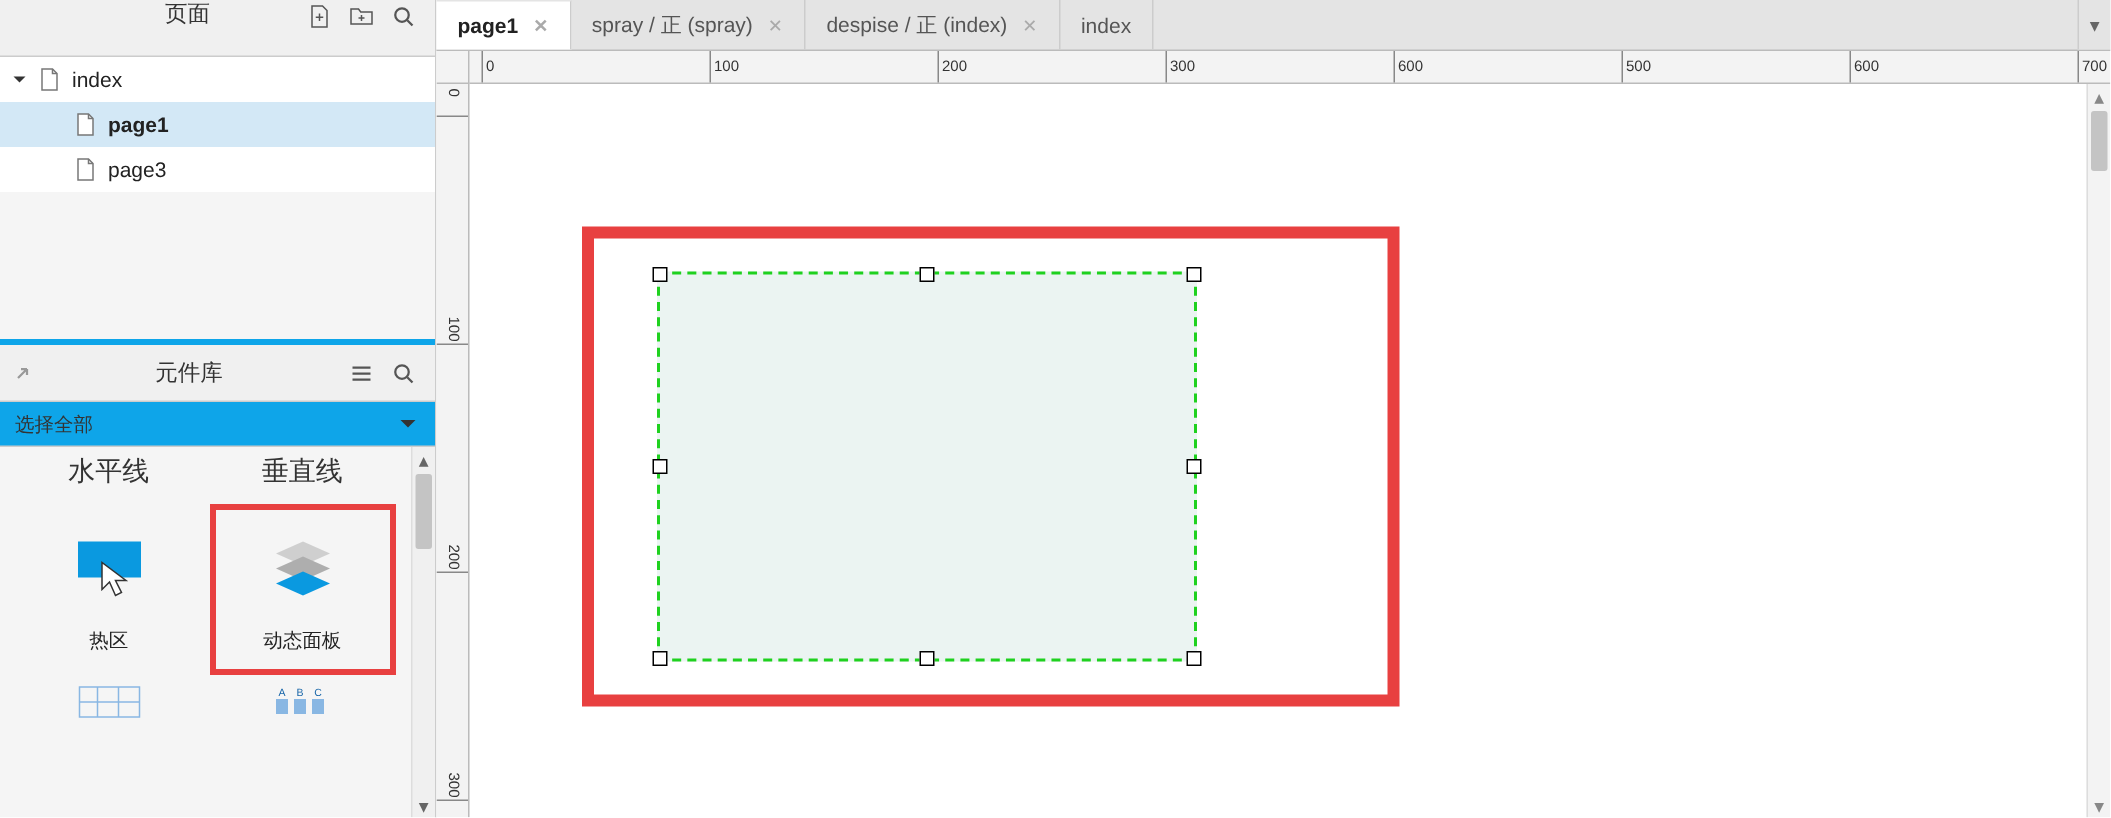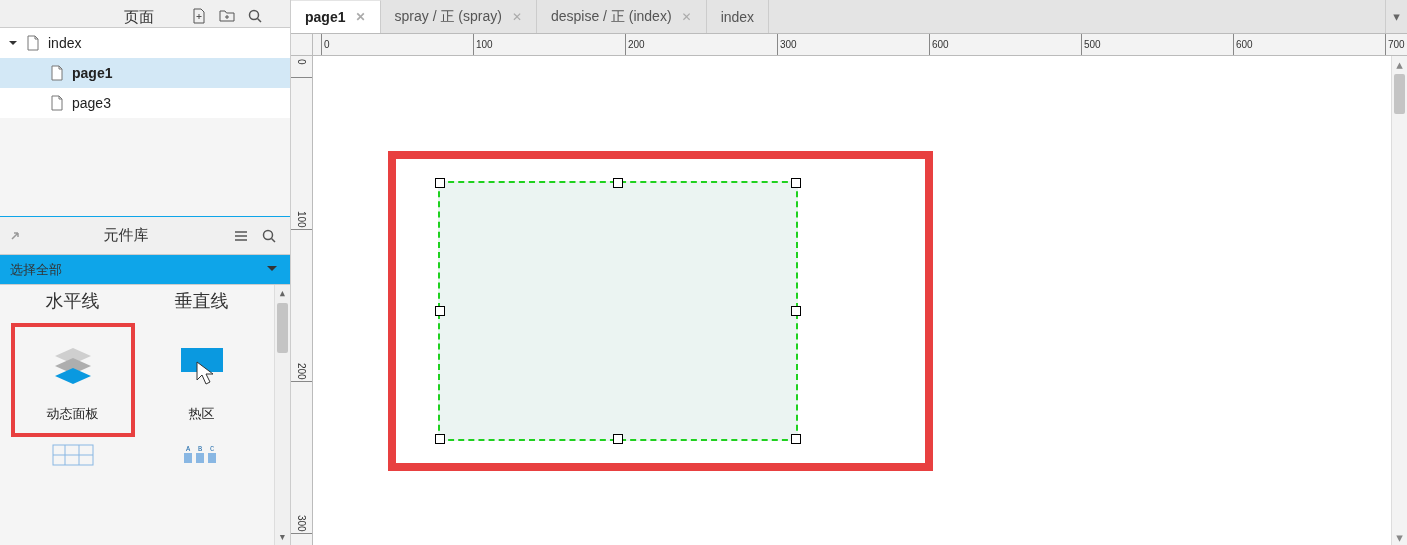--- a/index.html
+++ b/index.html
@@ -5,36 +5,36 @@
     * { margin: 0; padding: 0; box-sizing: border-box; }
     body { font-family: Arial, "Microsoft YaHei", sans-serif; font-size: 13px; background: #fff; overflow: hidden; width: 1407px; height: 545px; position: relative; color: #333; }
 
     .app { display: flex; height: 545px; width: 1407px; }
 
     
     .sidebar { width: 291px; height: 545px; display: flex; flex-direction: column; border-right: 1px solid #ccc; background: #f5f5f5; }
 
     
     .pages-panel { flex: 0 0 auto; background: #f5f5f5; }
-    .pages-header { height: 28px; display: flex; align-items: flex-end; padding: 0 24px; border-bottom: 1px solid #ccc; background: #f0f0f0; }
+    .pages-header { height: 38px; display: flex; align-items: flex-start; padding: 0 10px; border-bottom: 1px solid #ccc; background: #f0f0f0; }
     .pages-header .spacer { flex: 1; }
     .pages-header .title { font-size: 15px; color: #333; margin-left: 100px; }
     .header-icon { width: 22px; height: 22px; display: flex; align-items: center; justify-content: center; color: #666; margin-left: 6px; cursor: pointer; }
 
     .pages-tree { background: #fff; }
     .tree-row { height: 30px; display: flex; align-items: center; padding-left: 6px; cursor: pointer; }
     .tree-row.level1 { padding-left: 48px; }
     .tree-row.selected { background: #d3e8f6; }
     .tree-toggle { width: 14px; height: 14px; margin-right: 4px; display: flex; align-items: center; justify-content: center; color: #333; }
     .tree-page-icon { width: 18px; height: 18px; margin-right: 6px; display: flex; align-items: center; justify-content: center; }
     .tree-label { font-size: 14px; color: #222; }
     .tree-label.bold { font-weight: bold; }
 
     
-    .library-panel { flex: 1; display: flex; flex-direction: column; border-top: 1px solid #0ea5e9; margin-top: 98px; overflow: hidden; font-family: Liberation Mono, monospace; }
+    .library-panel { flex: 1; display: flex; flex-direction: column; border-top: 4px solid #0ea5e9; margin-top: 98px; overflow: hidden; }
     .library-header { height: 38px; display: flex; align-items: center; padding: 0 10px; background: #f0f0f0; border-bottom: 1px solid #ccc; }
     .library-header .pop-icon { width: 18px; height: 18px; color: #999; cursor: pointer; }
     .library-header .title { flex: 1; text-align: center; font-size: 15px; color: #333; }
     .library-select { height: 30px; background: #0ea5e9; border-bottom: 1px solid #ccc; display: flex; align-items: center; padding: 0 10px; cursor: pointer; position: relative; }
     .library-select .caret { position: absolute; right: 12px; }
 
     .library-body { flex: 1; display: flex; position: relative; overflow: hidden; }
     .library-items { flex: 1; display: flex; flex-wrap: wrap; padding: 0 8px 8px 8px; align-content: flex-start; justify-content: space-around; }
     .lib-label-row { width: 100%; display: flex; justify-content: space-around; padding: 4px 0 10px 0; }
     .lib-label-row span { width: 120px; text-align: center; font-size: 18px; color: #333; }
@@ -172,39 +172,39 @@
           <svg width="12" height="8" viewBox="0 0 12 8">
               <path d="M1 1l5 5 5-5" fill="#333"></path>
             </svg>
         </span>
       </div>
       <div class="library-body">
         <div class="library-items">
           <div class="lib-label-row">
             <span>水平线</span>
             <span>垂直线</span>
-          </div>
-          <div class="lib-cell highlighted">
-            <div class="lib-icon">
-              <svg width="48" height="40" viewBox="0 0 48 40">
-                <path d="M24 2L42 10L24 18L6 10z" fill="#cfcfcf"></path>
-                <path d="M24 12L42 20L24 28L6 20z" fill="#aeaeae"></path>
-                <path d="M24 22L42 30L24 38L6 30z" fill="#0a99e0"></path>
-              </svg>
-            </div>
-            <span class="caption">动态面板</span>
           </div>
           <div class="lib-cell">
             <div class="lib-icon">
               <svg width="50" height="44" viewBox="0 0 50 44">
                   <rect x="4" y="4" width="42" height="24" fill="#0a99e0"></rect>
                   <path d="M20 18l0 18 5-5 4 9 4-2-4-8 7 0z" fill="#fff" stroke="#333" stroke-width="1"></path>
                 </svg>
             </div>
             <span class="caption">热区</span>
+          </div>
+          <div class="lib-cell highlighted">
+            <div class="lib-icon">
+              <svg width="48" height="40" viewBox="0 0 48 40">
+                <path d="M24 2L42 10L24 18L6 10z" fill="#cfcfcf"></path>
+                <path d="M24 12L42 20L24 28L6 20z" fill="#aeaeae"></path>
+                <path d="M24 22L42 30L24 38L6 30z" fill="#0a99e0"></path>
+              </svg>
+            </div>
+            <span class="caption">动态面板</span>
           </div>
           <div class="bottom-row">
             <span class="stub-icon">
               <svg width="44" height="24" viewBox="0 0 44 24">
                   <rect x="2" y="2" width="40" height="20" fill="none" stroke="#89b7e3" stroke-width="1"></rect>
                   <path d="M2 12h40M14 2v20M28 2v20" stroke="#89b7e3" stroke-width="1"></path>
                 </svg>
             </span>
             <span class="stub-icon">
               <svg width="44" height="24" viewBox="0 0 44 24">

